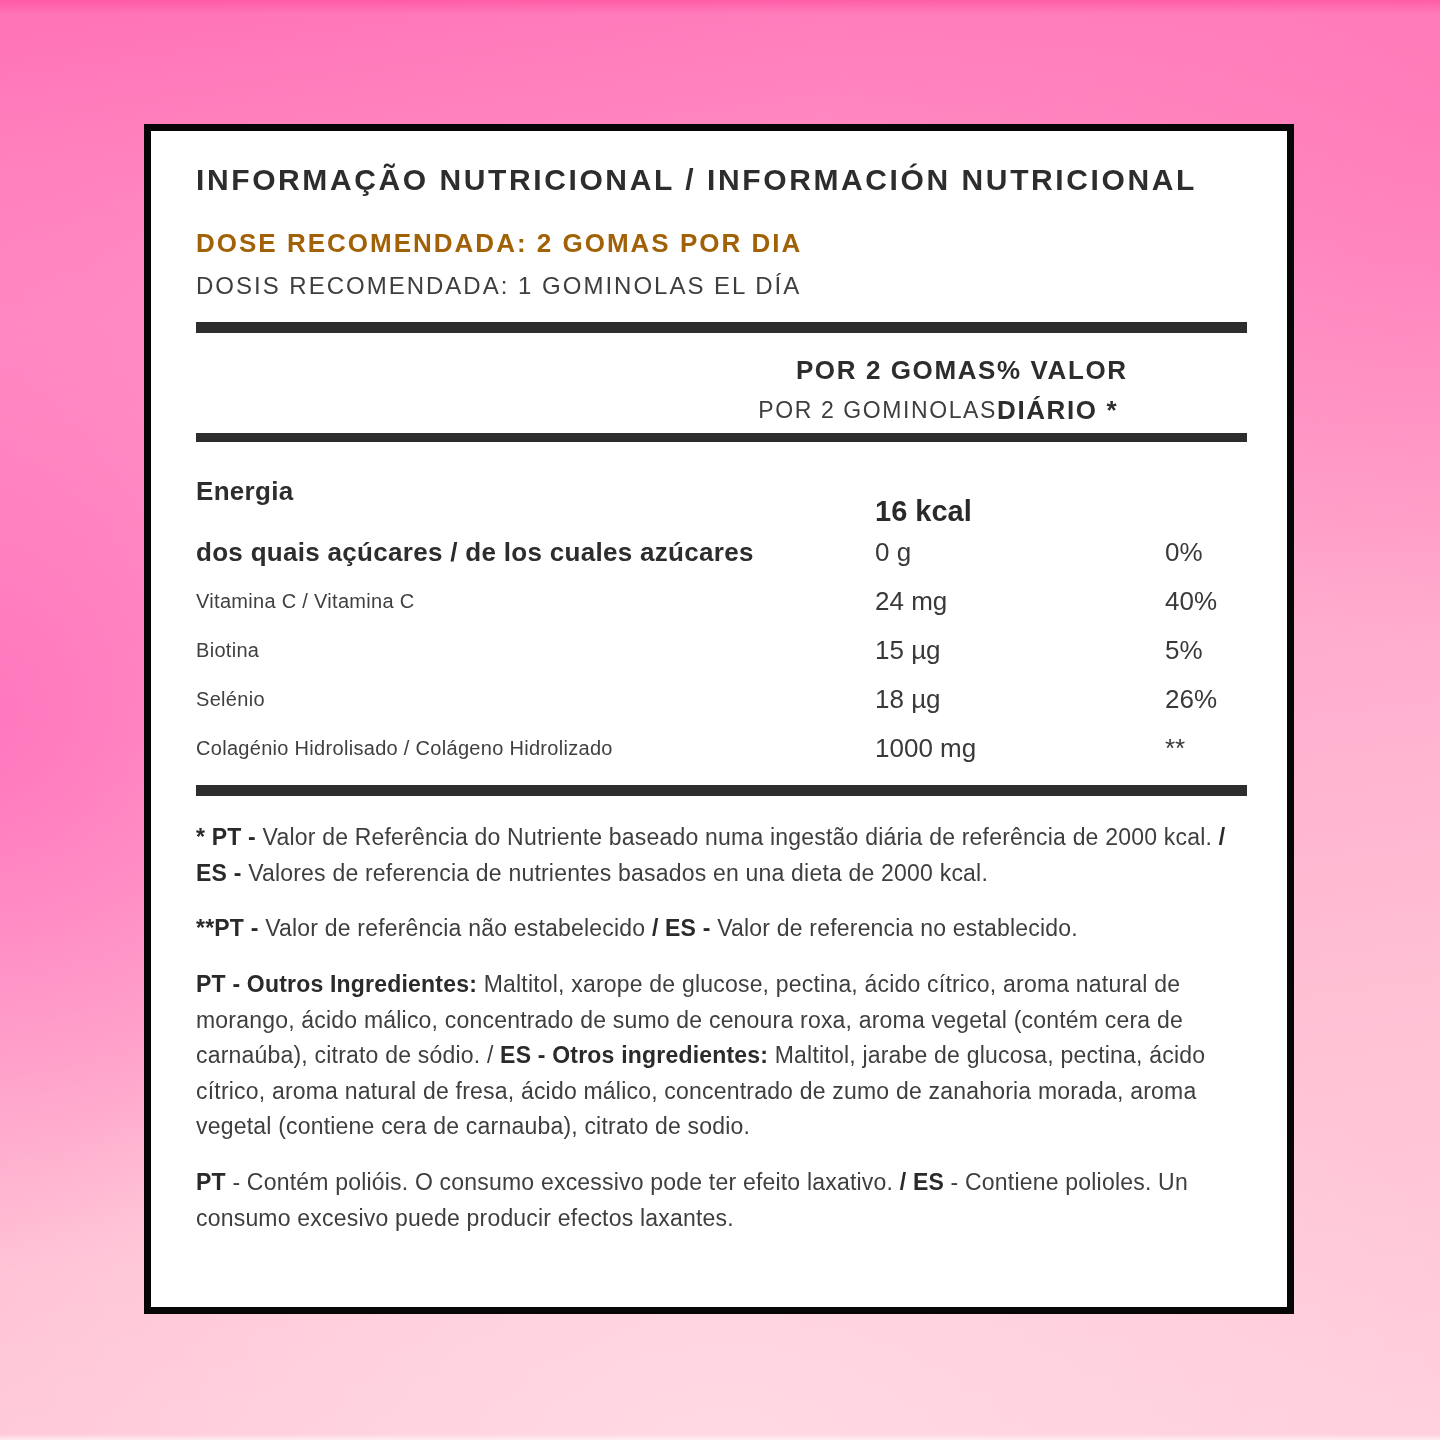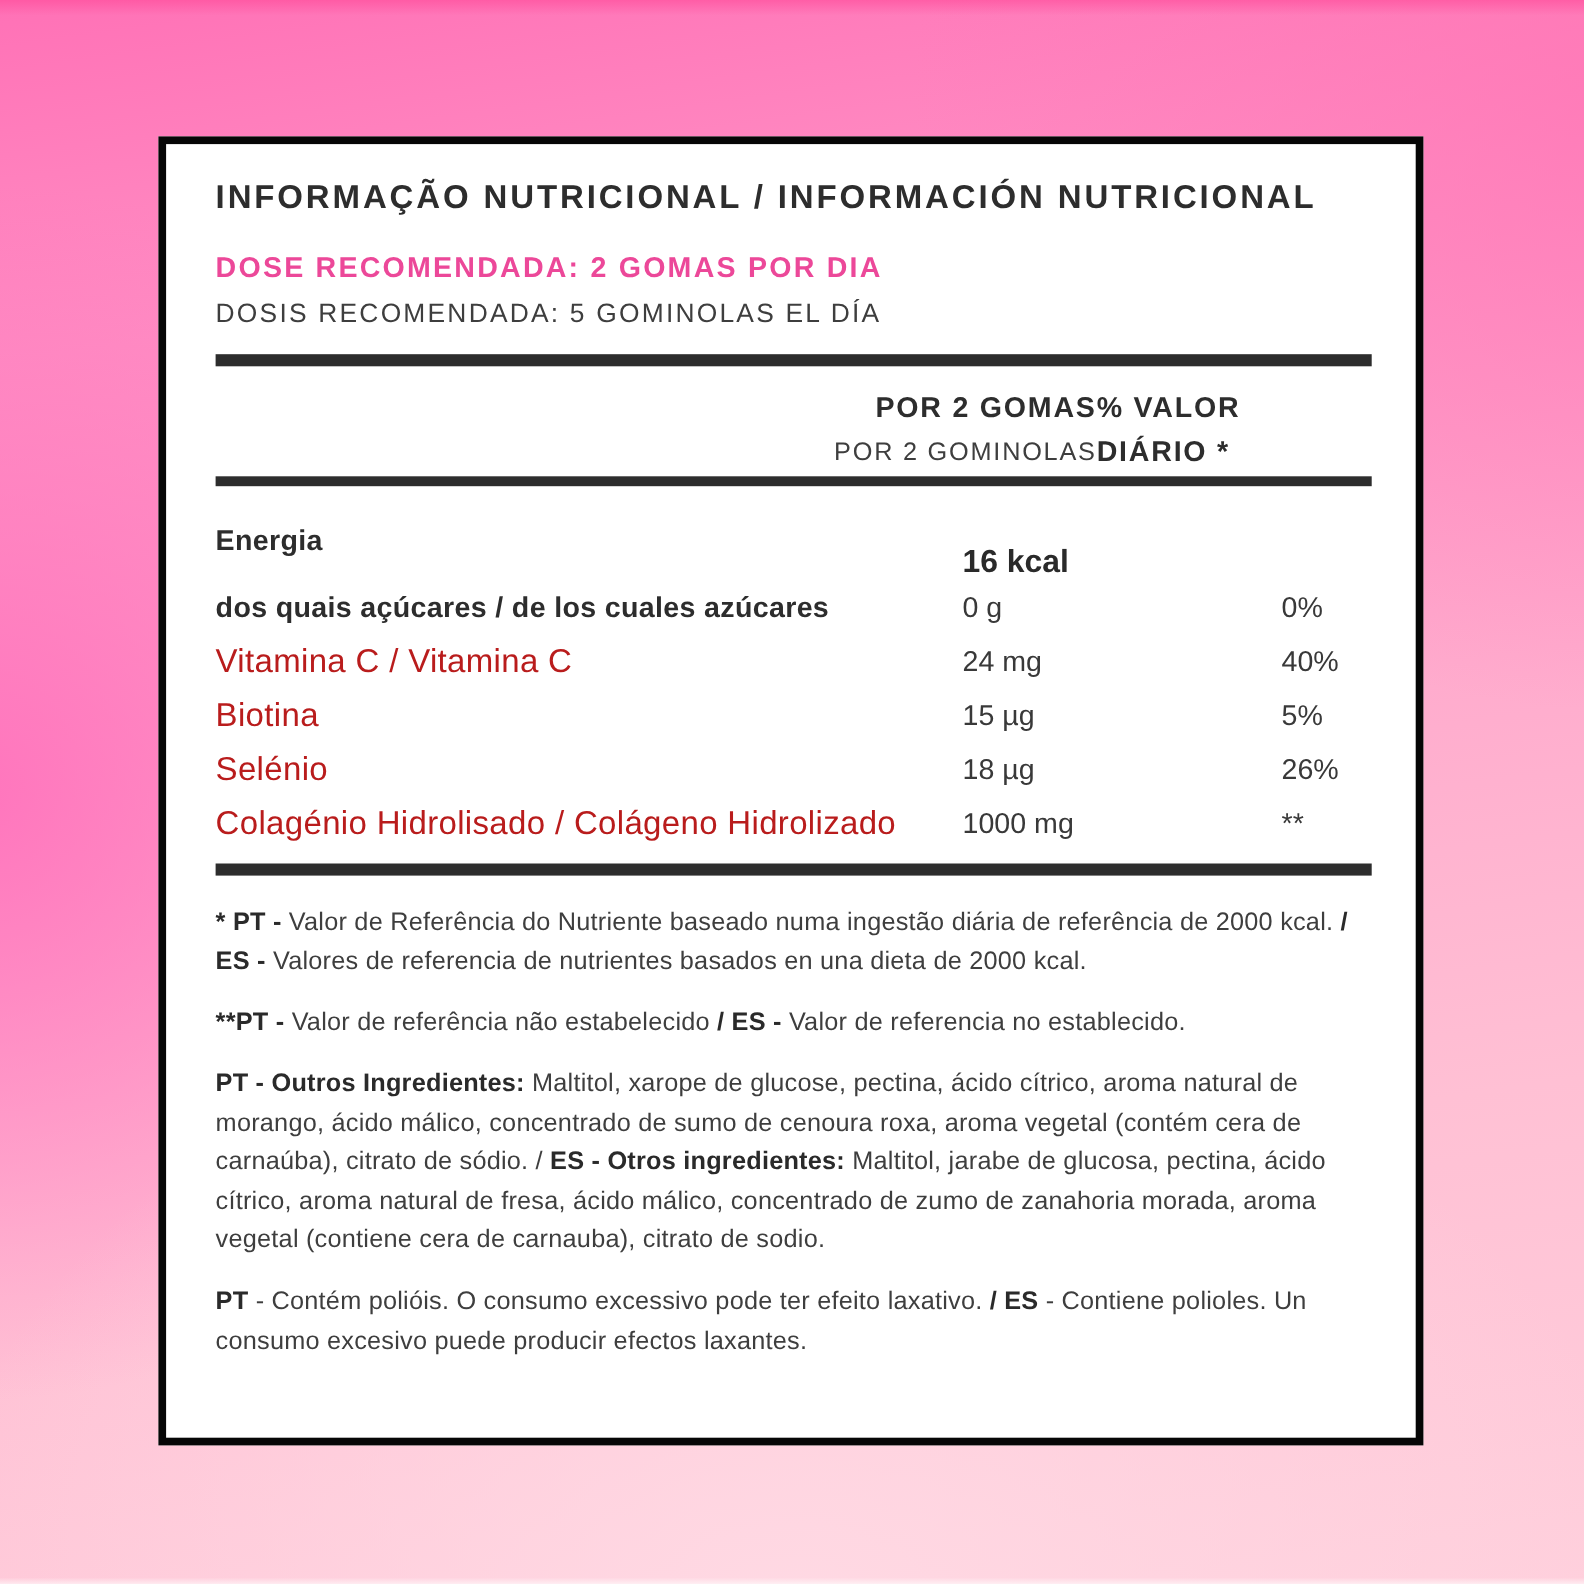--- a/index.html
+++ b/index.html
@@ -20,57 +20,57 @@
   }
   .card {
     position:absolute; left:144px; top:124px; width:1150px; height:1190px;
     background:#ffffff; border:7px solid #060606;
     padding:24px 40px 24px 45px;
   }
   .title {
     margin:8px 0 0 0; font-size:30px; font-weight:700; letter-spacing:2.6px;
     color:#2d2d2d; white-space:nowrap;
   }
-  .dose-pt { margin-top:31px; font-size:26px; font-weight:700; letter-spacing:2px; color:#ec4899; }
+  .dose-pt { margin-top:31px; font-size:26px; font-weight:700; letter-spacing:2px; color:#a16207; }
   .dose-es { margin-top:13px; font-size:24px; font-weight:400; letter-spacing:2px; color:#3e3e3e; }
   .bar { height:11px; background:#2d2d2d; border:0; }
   .bar-top { margin-top:22px; }
   .thead { display:grid; grid-template-columns:1fr auto 250px; padding:22px 0 7px 0; }
   .th2 { text-align:right; }
   .th2-l1 { font-size:26px; font-weight:700; letter-spacing:1.6px; color:#2d2d2d; }
   .th2-l2 { margin-top:11px; font-size:23px; font-weight:400; letter-spacing:1.6px; color:#3e3e3e; }
   .th3 { text-align:left; padding-right:4px; }
   .th3 div { font-size:26px; font-weight:700; letter-spacing:1.6px; color:#2d2d2d; }
   .th3 div + div { margin-top:9px; }
   .bar-head { height:9px; }
   .tbody { padding:13px 0 3px 0; }
   .trow { display:grid; grid-template-columns:679px 290px 1fr; align-items:center; min-height:49px; }
   .lbl.bold  { font-size:26px; font-weight:700; color:#2d2d2d; letter-spacing:.3px; }
-  .lbl.light { font-size:30px; font-weight:400; color:#b91c1c; letter-spacing:.3px; }
+  .lbl.light { font-size:20px; font-weight:400; color:#404040; letter-spacing:.3px; }
   .val { font-size:26px; font-weight:400; color:#393939; }
   .val.bold { font-size:29px; font-weight:700; color:#2a2a2a;margin-top:40px; }
   .pct { font-size:26px; font-weight:400; color:#393939; }
   .bar-bottom { margin-top:9px; }
   .footnotes { margin-top:24px; }
   .footnotes p {
     margin:0 0 20px 0; font-size:23px; line-height:1.55;
     color:#3e3e3e; font-weight:400; letter-spacing:.2px;
   }
   .footnotes strong { font-weight:700; color:#2a2a2a; }
 </style>
 </head>
 <body>
 
 <div class="bg">
   <div class="card">
 
     <h1 class="title">INFORMAÇÃO NUTRICIONAL / INFORMACIÓN NUTRICIONAL</h1>
 
     <div class="dose-pt">DOSE RECOMENDADA: 2 GOMAS POR DIA</div>
-    <div class="dose-es">DOSIS RECOMENDADA: 5 GOMINOLAS EL DÍA</div>
+    <div class="dose-es">DOSIS RECOMENDADA: 1 GOMINOLAS EL DÍA</div>
 
     <div class="bar bar-top"></div>
 
     <div class="thead">
       <div></div>
       <div class="th2">
         <div class="th2-l1">POR 2 GOMAS</div>
         <div class="th2-l2">POR 2 GOMINOLAS</div>
       </div>
       <div class="th3">

